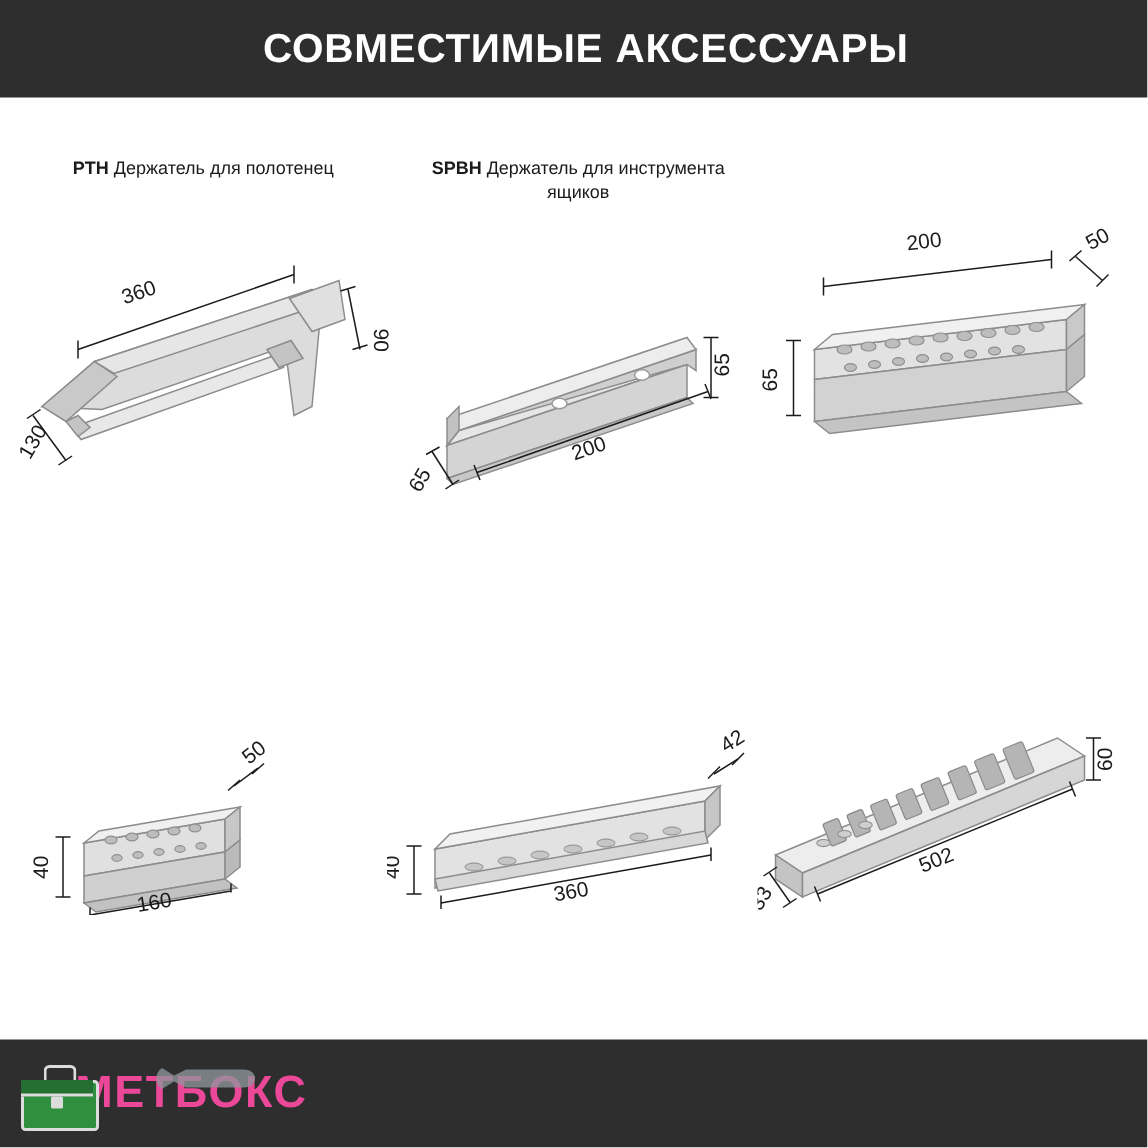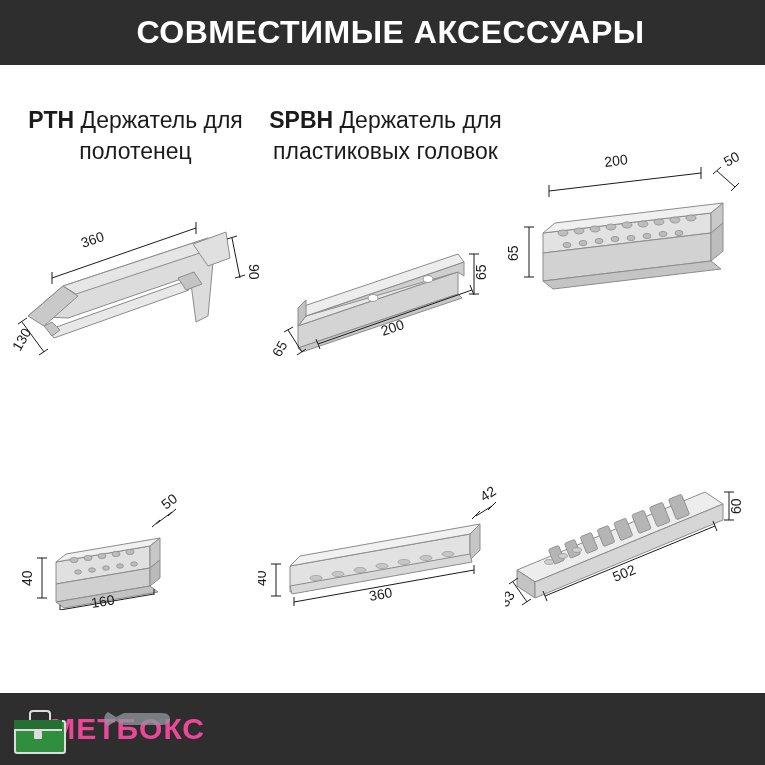--- a/index.html
+++ b/index.html
@@ -25,21 +25,21 @@
     left: 0; top: 0;
     width: 765px;
     height: 65px;
     background: #2e2e2e;
     display: flex;
     align-items: center;
     justify-content: center;
   }
   .header-title {
     color: #ffffff;
-    font-size: 32px;
+    font-size: 27px;
     font-weight: bold;
     letter-spacing: 0.5px;
     text-align: left;
     margin-left: 16px;
   }
   
   .footer {
     position: absolute;
     left: 0; top: 693px;
     width: 765px;
@@ -113,21 +113,21 @@
     top: 65px;
     width: 765px;
     height: 628px;
   }
   .cell {
     position: absolute;
     width: 255px;
   }
   .cell-title {
     text-align: center;
-    font-size: 23px;
+    font-size: 12px;
     color: #1b1b1b;
     line-height: 1.33;
     padding: 0 10px;
     box-sizing: border-box;
   }
   .cell-title b {
     font-weight: bold;
   }
   .art {
     position: relative;
@@ -191,21 +191,21 @@
           <text class="dimtext" x="75" y="82" transform="rotate(-19 75 82)">360</text>
           <text class="dimtext" x="241" y="98" transform="rotate(90 241 98)">90</text>
           <text class="dimtext" x="12" y="186" transform="rotate(-60 12 186)">130</text>
         </svg>
       </div>
     </div>
 
     <div class="cell r1 c2">
       <div class="cell-title">
         <b>SPBH</b>
-        <span>Держатель для пластиковых головок</span>
+        <span>Держатель для инструмента ящиков</span>
       </div>
       <div class="art">
         <svg width="255" height="200" viewBox="0 0 255 200">
           <g stroke="#8c8c8c" stroke-width="1">
             <path d="M40,160 L48,150 L206,96 L200,106 Z" fill="#e6e6e6"></path>
             <path d="M40,160 L200,106 L200,128 L40,182 Z" fill="#d4d4d4"></path>
             <path d="M48,150 L206,96 L206,110 L200,106 Z" fill="#cfcfcf"></path>
             <path d="M40,142 L200,88 L206,96 L48,150 Z" fill="#ededed"></path>
             <path d="M40,142 L40,160 L48,150 L48,134 Z" fill="#c2c2c2"></path>
             <path d="M40,182 L44,186 L204,132 L200,128 Z" fill="#c8c8c8"></path>

